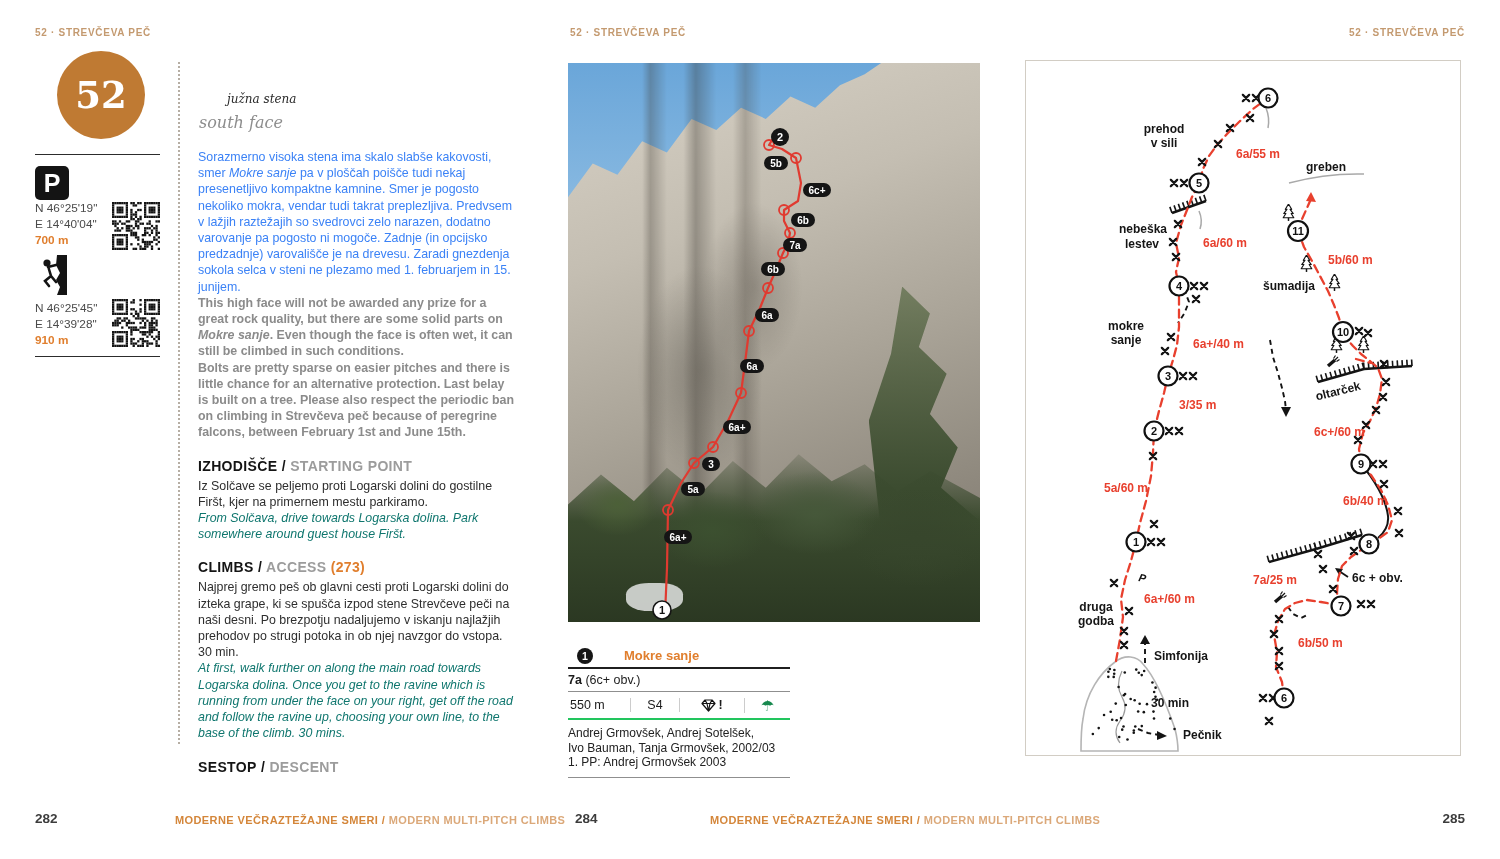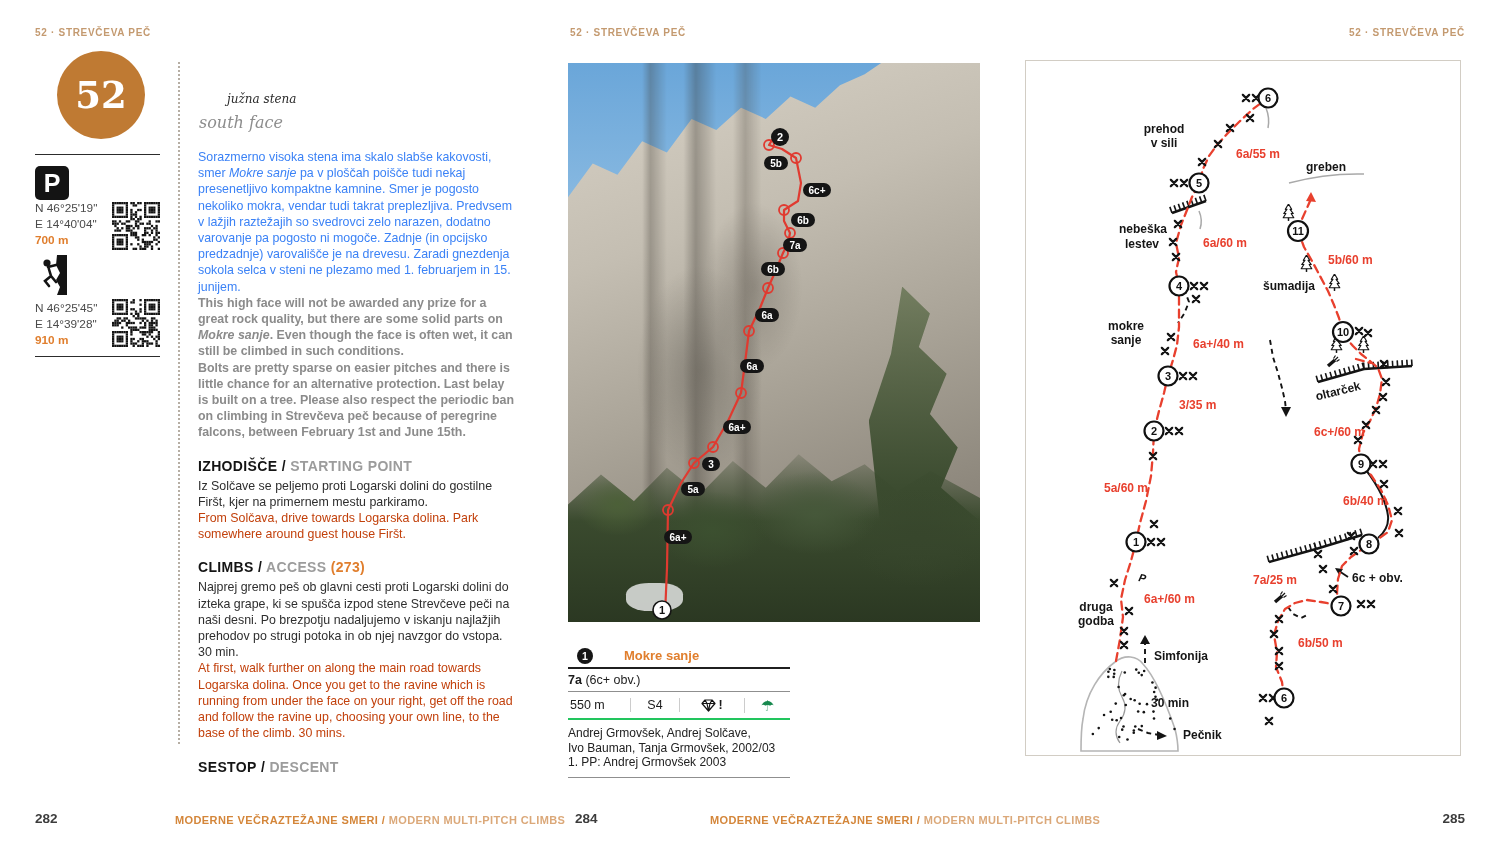--- a/index.html
+++ b/index.html
@@ -24,21 +24,21 @@
          color:#fff;text-align:center;line-height:34px;font-weight:800;font-size:25px;}
   .coords{position:absolute;left:35px;font-size:11.8px;line-height:16px;color:#4a4a4a;}
   .coords .alt{color:#e07e2d;font-weight:700;}
   .qr{position:absolute;width:48px;height:48px;}
   
   .textcol{position:absolute;left:198px;top:149px;width:317px;}
   .textcol p{margin:0;font-size:12.4px;line-height:16.2px;}
   .sl-b{font-weight:400;color:#3b82f6;}
   .en-b{font-weight:700;color:#8b8b8b;}
   .sl-r{color:#2e2e2e;}
-  .en-r{color:#c2410c;}
+  .en-r{color:#0f766e;font-style:italic;}
   .sec{margin-top:17px;}
   .sec h3{margin:0 0 4px 0;font-size:14px;letter-spacing:.35px;}
   .lab-sl{color:#141414;font-weight:800;}
   .lab-sep{color:#141414;font-weight:800;}
   .lab-en{color:#9c9c9c;font-weight:700;}
   .lab-ref{color:#e07e2d;font-weight:800;}
   
   .photo{position:absolute;left:568px;top:63px;width:412px;height:559px;overflow:hidden;background:#b7b2a8;}
   .sky{position:absolute;left:0;top:0;width:100%;height:42%;background:linear-gradient(180deg,#6aa6d9 0%,#8dbce2 70%,#aacde9 100%);}
   .rock{position:absolute;left:0;top:0;width:100%;height:100%;
@@ -687,21 +687,21 @@
         <svg width="15" height="13" viewBox="0 0 15 13">
           <path d="M4,1 L11,1 L14,4.5 L7.5,12 L1,4.5 Z M1,4.5 L14,4.5 M4,1 L6,4.5 L7.5,12 M11,1 L9,4.5 L7.5,12" fill="none" stroke="#141414" stroke-width="1.2" stroke-linejoin="round"></path>
         </svg>
         <span class="bang">!</span>
       </div>
       <div class="ri-cell c4">
         <span class="umb">☂</span>
       </div>
     </div>
     <div class="ri-authors">
-      <div>Andrej Grmovšek, Andrej Solčave,</div>
+      <div>Andrej Grmovšek, Andrej Sotelšek,</div>
       <div>Ivo Bauman, Tanja Grmovšek, 2002/03</div>
       <div>1. PP: Andrej Grmovšek 2003</div>
     </div>
   </div>
 
   <div class="topo">
     <svg id="toposvg" width="434" height="694" viewBox="0 0 434 694">
       <defs>
         <symbol id="bolt" viewBox="0 0 8 8">
             <path d="M1,1 L7,7 M7,1 L1,7" stroke="#141414" stroke-width="1.9" stroke-linecap="round"></path>

